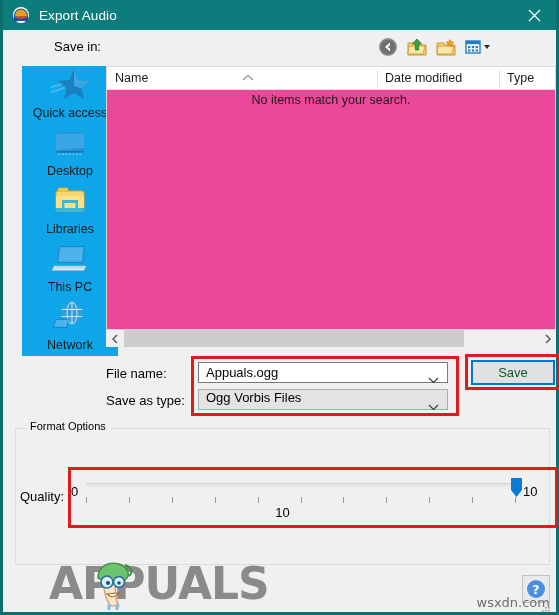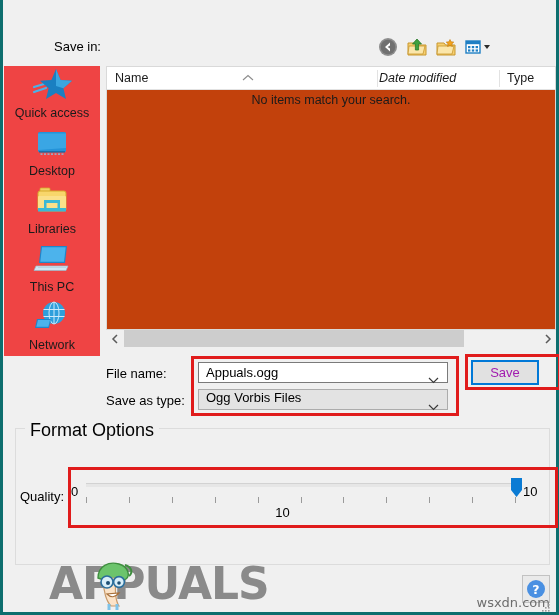--- a/index.html
+++ b/index.html
@@ -93,39 +93,39 @@
   
   #savein-toolbar {
     position: absolute; left: 374px; top: 5px;
     height: 24px;
     display: flex; align-items: center; gap: 7px;
   }
   .tb-btn { width: 22px; height: 22px; position: relative; cursor: pointer; }
 
   
   #places {
-    position: absolute; left: 1px; top: 66px;
+    position: absolute; left: 19px; top: 66px;
     width: 96px; height: 290px;
-    background: #ef4444;
+    background: #0ea5e9;
   }
   .place {
     position: absolute; left: 0; width: 96px;
     text-align: center; cursor: pointer;
   }
   .place .pico { height: 38px; position: relative; }
   .place .plabel {
     font-size: 12.5px; color: #1b1b1b; margin-top: 2px;
     white-space: nowrap;
   }
 
   
   #listview {
     position: absolute; left: 103px; top: 66px;
     width: 450px; height: 264px;
-    background: #c2410c;
+    background: #ec4899;
     border: 1px solid #d9d9d9;
   }
   #list-header {
     position: absolute; left: 0; top: 0;
     width: 448px; height: 23px;
     background: #ffffff;
     border-bottom: 1px solid #e2e2e2;
   }
   .col-h {
     position: absolute; top: 0; height: 22px;
@@ -187,25 +187,25 @@
     width: 250px; height: 21px;
     background: #e3e3e3;
     border: 1px solid #acacac;
     display: flex; align-items: flex-start;
     cursor: pointer;
   }
   .combo-val { font-size: 13px; color: #000; margin-left: 7px; }
 
   #save-btn {
     position: absolute; left: 468px; top: 360px;
-    width: 68px; height: 25px;
+    width: 84px; height: 25px;
     background: #e1e1e1;
     border: 2px solid #0078d7;
     display: flex; align-items: center; justify-content: center;
-    font-size: 13px; color: #a21caf;
+    font-size: 13px; color: #14532d;
     cursor: pointer;
   }
   #cancel-btn {
     position: absolute; left: 468px; top: 388px;
     width: 84px; height: 24px;
     background: #e1e1e1;
     border: 1px solid #adadad;
     display: flex; align-items: center; justify-content: center;
     font-size: 13px; color: #000;
     cursor: pointer;
@@ -225,21 +225,21 @@
   
   #fmt-group {
     position: absolute; left: 12px; top: 428px;
     width: 535px; height: 137px;
     border: 1px solid #dcdcdc;
   }
   #fmt-legend {
     position: absolute; left: 22px; top: 420px;
     background: #f0f0f0;
     padding: 0 5px;
-    font-size: 18px; color: #000;
+    font-size: 11px; color: #000;
   }
   #quality-label {
     position: absolute; left: 17px; top: 489px;
     font-size: 13px; color: #000; text-align: center;
   }
   #slider-min {
     position: absolute; left: 68px; top: 484px;
     font-size: 13px; color: #000;
   }
   #slider-max {
@@ -303,20 +303,38 @@
   #resize-grip {
     position: absolute; right: 5px; bottom: 3px;
     width: 10px; height: 10px;
   }
 </style>
 </head>
 <body>
 
 <div id="dialog">
 
+  <div id="titlebar">
+    <div id="title-icon">
+      <svg width="18" height="18" viewBox="0 0 18 18">
+        <circle cx="9" cy="9" r="8" fill="#ffffff"></circle>
+        <path d="M2 9.5a7 7 0 0 1 14 0v4a1.5 1.5 0 0 1-1.5 1.5h-11A1.5 1.5 0 0 1 2 13.5z" fill="#1f4f9c"></path>
+        <path d="M3 9.5a6 6 0 0 1 12 0v1H3z" fill="#e8a020"></path>
+        <path d="M3 10.5h12v2H3z" fill="#d94a2a"></path>
+        <rect x="2" y="11.5" width="3.4" height="4" rx="1.2" fill="#1f4f9c"></rect>
+        <rect x="12.6" y="11.5" width="3.4" height="4" rx="1.2" fill="#1f4f9c"></rect>
+      </svg>
+    </div>
+    <div id="title-text">Export Audio</div>
+    <div id="close-btn">
+      <svg width="15" height="15" viewBox="0 0 15 15">
+        <path d="M2 2 L13 13 M13 2 L2 13" stroke="#ffffff" stroke-width="1.2" fill="none"></path>
+      </svg>
+    </div>
+  </div>
 
   <div id="savein-row">
     <div id="savein-label">Save in:</div>
 
 
     <div id="savein-toolbar">
       <div class="tb-btn">
         <svg width="22" height="22" viewBox="0 0 22 22">
           <circle cx="11" cy="11" r="9" fill="#8d8d8d"></circle>
           <circle cx="11" cy="11" r="7.3" fill="#707070"></circle>
@@ -425,21 +443,21 @@
           <path d="M6 22 L18 22 L16.4 28.8 L4.4 28.8 Z" fill="#4cb3ec"></path>
         </svg>
       </div>
       <div class="plabel">Network</div>
     </div>
   </div>
 
   <div id="listview">
     <div id="list-header">
       <div class="col-h" style="left:8px;">Name</div>
-      <div class="col-h" style="left:272px;font-style:italic;">Date modified</div>
+      <div class="col-h" style="left:278px;">Date modified</div>
       <div class="col-h" style="left:400px;">Type</div>
       <div class="col-sep" style="left:270px;"></div>
       <div class="col-sep" style="left:392px;"></div>
       <div id="sort-caret">
         <svg width="14" height="7" viewBox="0 0 14 7">
             <path d="M2 6 L7 1.5 L12 6" stroke="#8d8d8d" stroke-width="1.1" fill="none"></path>
           </svg>
       </div>
     </div>
     <div id="empty-msg">No items match your search.</div>

